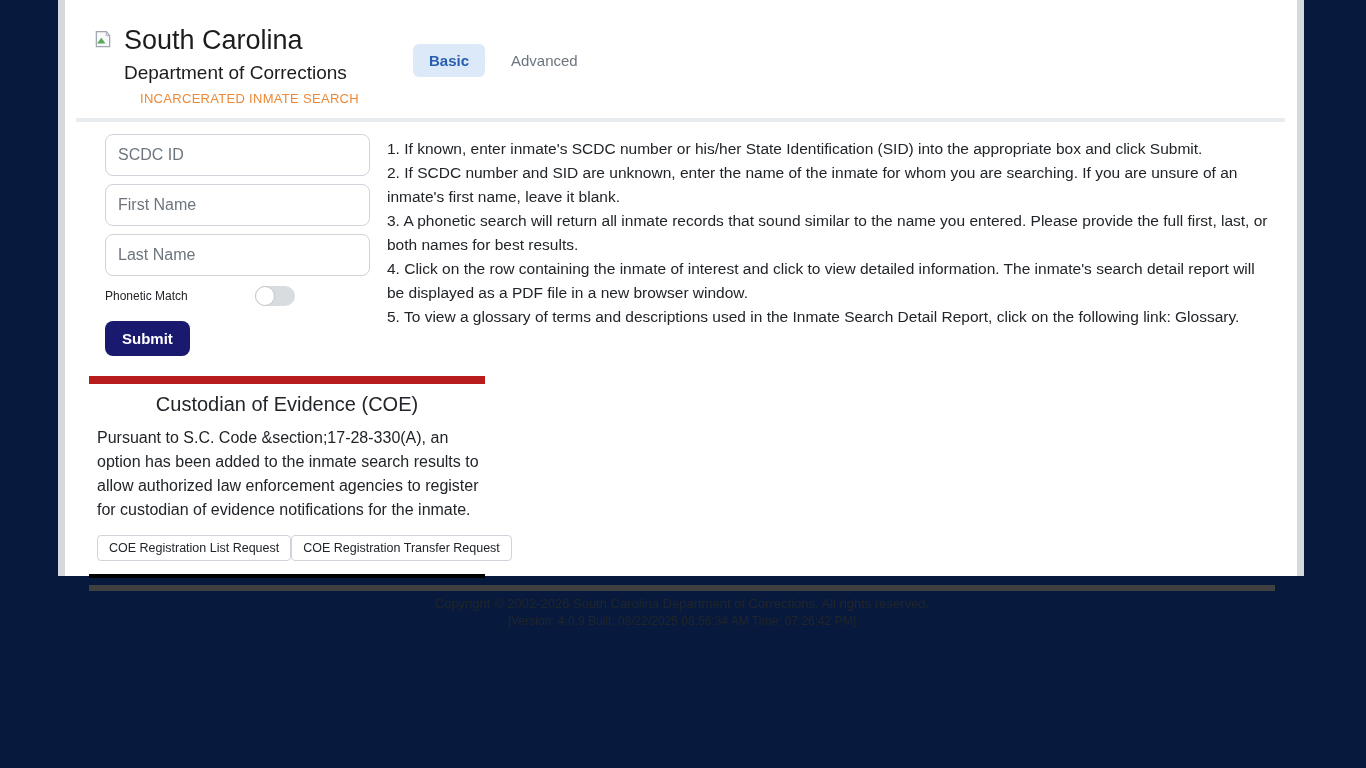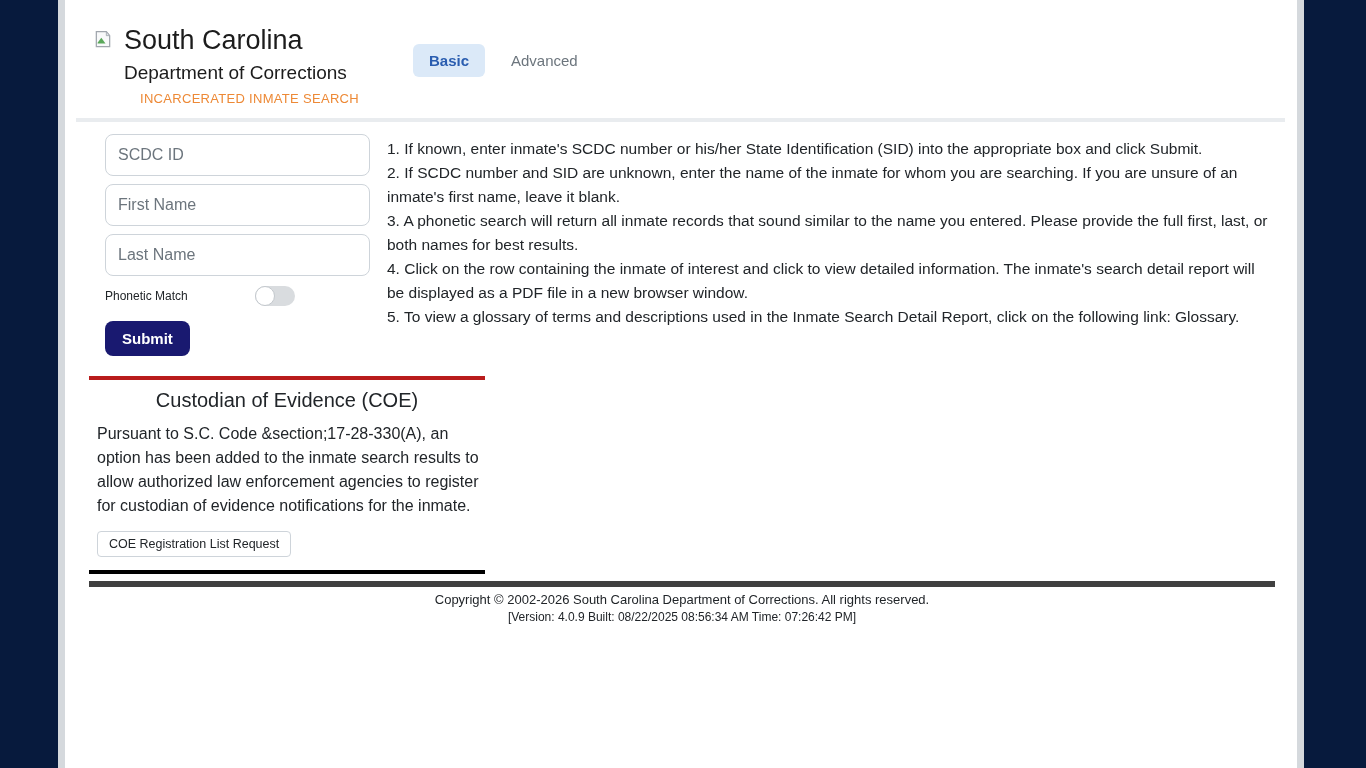--- a/index.html
+++ b/index.html
@@ -6,21 +6,21 @@
   html, body { margin: 0; padding: 0; }
   body {
     width: 1366px; height: 768px;
     background: #071a3d;
     font-family: "Liberation Sans", sans-serif;
     display: flex;
     overflow: hidden;
   }
   .page {
     margin-left: 58px;
-    width: 1232px; height: 768px;
+    width: 1232px; height: 576px;
     background: #ffffff;
     border-left: 7px solid #d5d9dd;
     border-right: 7px solid #d5d9dd;
     box-sizing: content-box;
   }
   
   .header { display: flex; align-items: flex-start; padding: 25px 24px 0 28px; }
   .brand-row1 { display: flex; align-items: flex-start; gap: 11px; }
   .broken-img { width: 20px; height: 20px; margin-top: 4px; }
   .brand-title { font-size: 27px; color: #1c1c1c; line-height: 30px; }
@@ -51,21 +51,21 @@
     margin-top: 15px; background: #191970; color: #fff;
     border: none; border-radius: 8px; padding: 9px 17px;
     font-size: 15px; font-weight: 700; cursor: pointer;
     font-family: "Liberation Sans", sans-serif;
   }
   .instructions { flex: 1; padding-left: 17px; padding-top: 3px; max-width: 905px; }
   .instr-item { font-size: 15.5px; line-height: 24px; color: #212529; }
   
   .coe {
     margin: 20px 0 0 24px; width: 396px;
-    border-top: 4px solid #b91c1c; border-bottom: 4px solid #000;
+    border-top: 8px solid #b91c1c; border-bottom: 4px solid #000;
     padding-bottom: 13px;
   }
   .coe-title { text-align: center; font-size: 20px; color: #212529; margin-top: 9px; font-weight: 400; }
   .coe-body { font-size: 16px; line-height: 24px; color: #212529; margin-top: 10px; padding: 0 0 0 8px; width: 392px; }
   .coe-buttons { display: flex; gap: 0; margin-top: 13px; padding-left: 8px; }
   .coe-btn {
     font-size: 12.5px; padding: 5px 11px; border: 1px solid #ced4da; border-radius: 4px;
     background: #fff; color: #212529; cursor: pointer; white-space: nowrap;
     font-family: "Liberation Sans", sans-serif;
   }
@@ -120,20 +120,21 @@
       <div class="instr-item">4. Click on the row containing the inmate of interest and click to view detailed information. The inmate's search detail report will be displayed as a PDF file in a new browser window.</div>
       <div class="instr-item">5. To view a glossary of terms and descriptions used in the Inmate Search Detail Report, click on the following link: Glossary.</div>
     </div>
   </div>
 
   <div class="coe">
     <div class="coe-title">Custodian of Evidence (COE)</div>
     <div class="coe-body">Pursuant to S.C. Code &amp;section;17-28-330(A), an option has been added to the inmate search results to allow authorized law enforcement agencies to register for custodian of evidence notifications for the inmate.</div>
     <div class="coe-buttons">
       <button class="coe-btn">COE Registration List Request</button>
+      <button class="coe-btn">COE Registration Transfer Request</button>
     </div>
   </div>
 
   <div class="footer">
     <div class="footer-copy">Copyright © 2002-2026 South Carolina Department of Corrections. All rights reserved.</div>
     <div class="footer-version">[Version: 4.0.9 Built: 08/22/2025 08:56:34 AM Time: 07:26:42 PM]</div>
   </div>
 
 </div>
 

